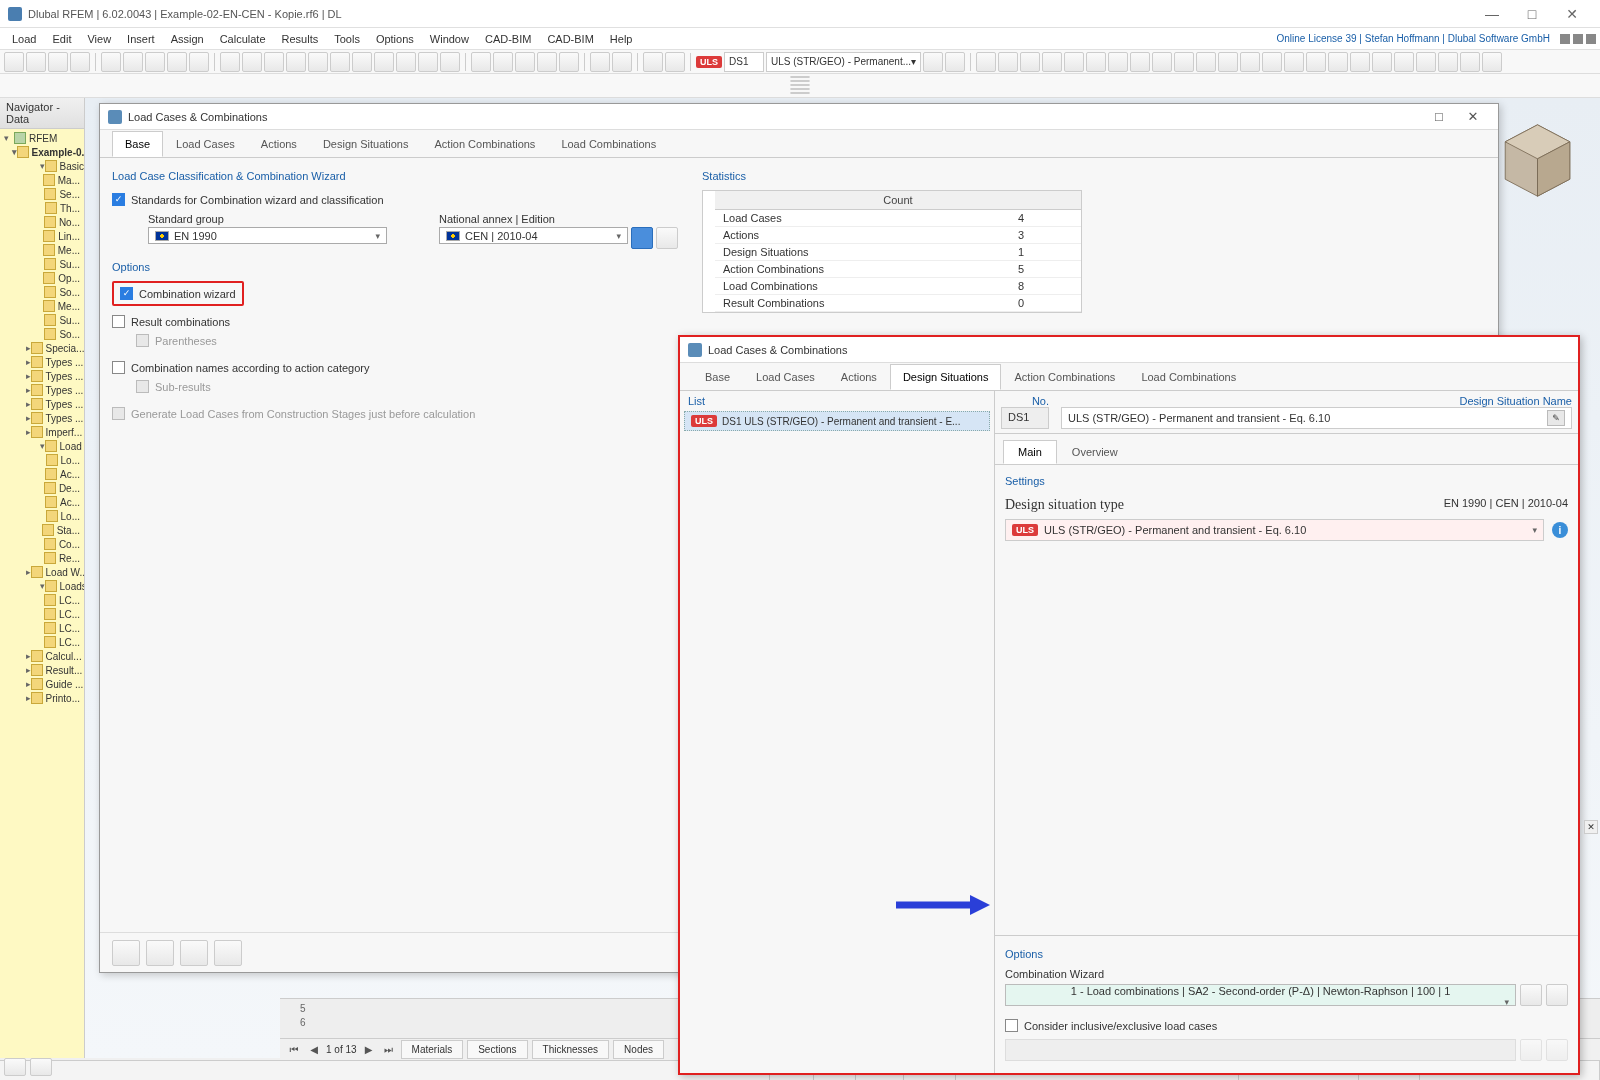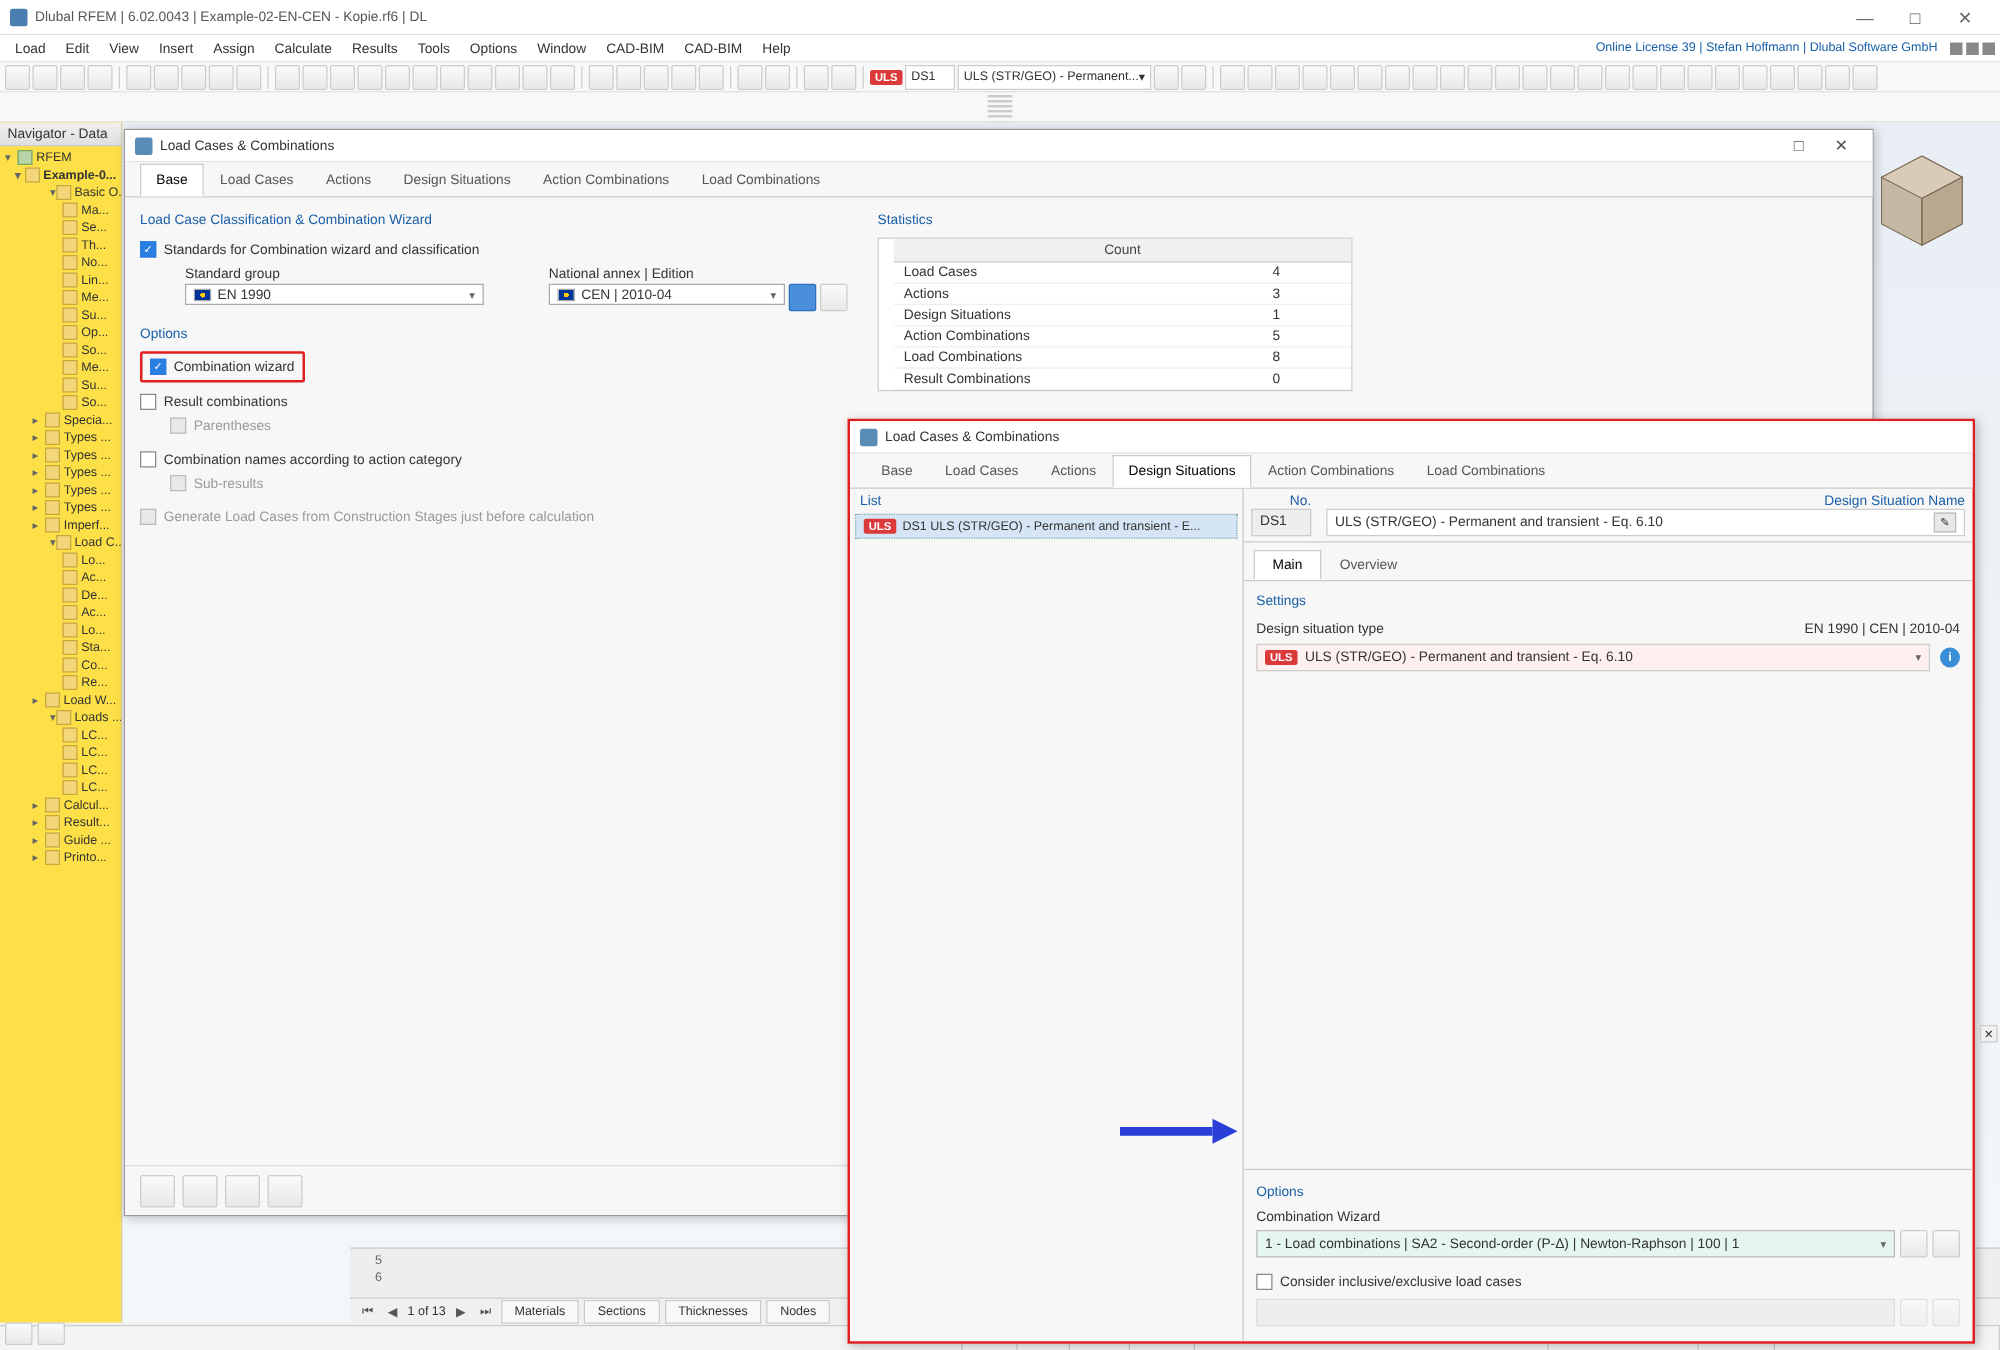--- a/index.html
+++ b/index.html
@@ -25,21 +25,21 @@
 .tsep { width: 1px; height: 18px; background: #ccc; margin: 0 3px; }
 .tdrop { height: 20px; border: 1px solid #ccc; background: #fff; padding: 0 4px; display: flex; align-items: center; font-size: 10px; min-width: 40px; }
 .tdrop.wide { min-width: 150px; }
 .tdrop.xwide { min-width: 80px; }
 .uls-badge { background:#dc3a3a; color:#fff; padding:1px 4px; font-size:9px; font-weight:bold; border-radius:2px; }
 
 
 .mainrow { display: flex; height: calc(100% - 120px); }
 
 
-.navigator { width: 98px; background: #fde047; border-right: 1px solid #ccc; overflow:hidden; }
+.navigator { width: 85px; background: #fef9c3; border-right: 1px solid #ccc; overflow:hidden; }
 .nav-title { background: linear-gradient(#f0f0f0,#e0e0e0); padding: 3px 6px; font-size: 11px; border-bottom: 1px solid #ccc; }
 .nav-tree { padding: 2px 0; font-size: 10px; overflow:hidden;}
 .nav-node { display: flex; align-items: center; padding: 1px 4px; white-space: nowrap; }
 .nav-node .chev { width: 10px; color: #666; font-size:9px; }
 .nav-node .ficon { width: 12px; height: 12px; background: #f3d67a; border: 1px solid #c9a83a; margin-right: 3px; flex:none; }
 .nav-node .ficon.gear { background:#b8d4a8; border-color:#7aa85a;}
 .nav-node.l1 { padding-left: 12px; }
 .nav-node.l2 { padding-left: 26px; }
 .nav-node.l3 { padding-left: 40px; }
 .nav-node.bold { font-weight: bold; }
@@ -108,29 +108,29 @@
 .readonly-field { height:22px; background:#eee; border:1px solid #ccc; padding:3px 6px; font-size:11px; }
 .input-field { height:22px; background:#fff; border:1px solid #ccc; padding:3px 6px; font-size:11px; display:flex; align-items:center; }
 .input-field .ebtn { margin-left:auto; width:18px; height:16px; background:#e8e8e8; border:1px solid #bbb; display:flex; align-items:center; justify-content:center; font-size:9px;}
 
 .d2-tabs { display:flex; padding:6px 8px 0; gap:0; border-bottom:1px solid #ccc; }
 .d2-tab { padding:5px 14px; font-size:11px; border:1px solid transparent; color:#555; }
 .d2-tab.active { background:#fff; border:1px solid #ccc; border-bottom-color:#fff; color:#000; }
 
 .d2-settings { padding:6px 10px; }
 .settings-hdr { display:flex; justify-content:space-between; padding:2px 0 6px; }
-.settings-hdr .lbl { font-size:11px; }
+.settings-hdr .lbl { font-size:14px;font-family:Liberation Serif, serif; }
 .settings-hdr .std { font-size:11px; color:#333; }
 .type-combo { height:22px; background:#fff0f0; border:1px solid #ccc; display:flex; align-items:center; padding:0 6px; gap:6px; }
 .type-combo .arrow { margin-left:auto; color:#666; font-size:9px;}
 .info-icon { width:16px; height:16px; border-radius:50%; background:#3a8ed8; color:#fff; display:flex; align-items:center; justify-content:center; font-size:10px; font-weight:bold; margin-left:4px;}
 
 .d2-spacer { flex:1; }
 .d2-options { border-top:1px solid #ccc; padding:8px 10px 12px; }
-.cw-combo { height:22px; background:#e5f6f0; border:1px solid #bbb; display:flex; align-items:center; padding:0 6px; font-size:11px; position:relative;}
+.cw-combo { height:22px; background:#e5f6f0; border:1px solid #bbb; display:flex; align-items:center; padding:0 6px; font-size:11px; position:relative;flex-direction:column;}
 .cw-combo .arrow{margin-left:auto;font-size:9px;color:#666;}
 .cw-row { display:flex; align-items:center; gap:4px; margin-top:4px;}
 .cw-row .tbtn { width:22px; height:22px; }
 .disabled-bar { height:22px; background:#eee; border:1px solid #ddd; flex:1; }
 
 .arrow-annot { position:absolute; left:892px; top:892px; }
 .arrow-annot svg { width:100px; height:26px; }
 
 
 .statusbar { position: absolute; bottom: 0; left: 0; right: 0; height: 20px; background: #f4f4f4; border-top: 1px solid #ccc; display: flex; align-items: center; font-size: 10px; }

